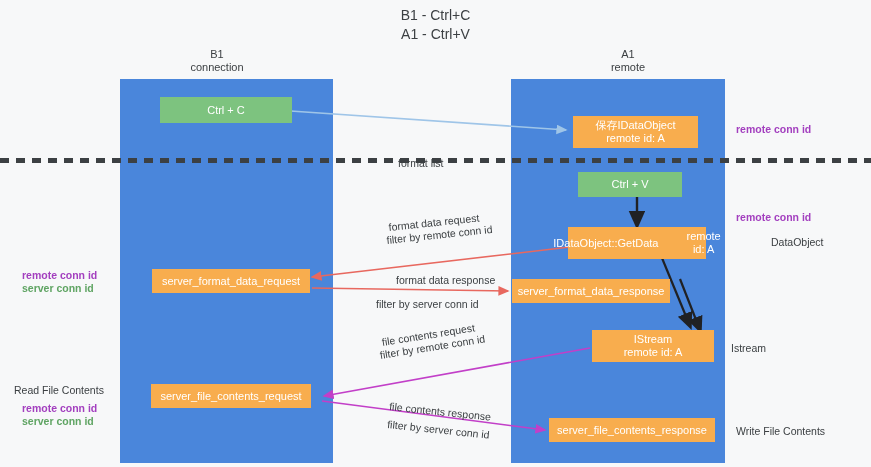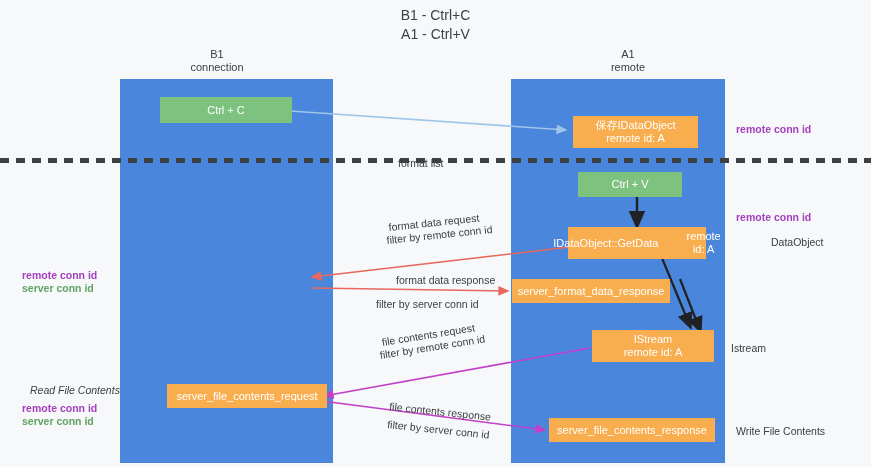--- a/index.html
+++ b/index.html
@@ -103,31 +103,34 @@
 
   <div class="node green" style="left:578px;top:172px;width:104px;height:25px;">
     <span>Ctrl + V</span>
   </div>
 
   <div class="node orange" style="left:568px;top:227px;width:138px;height:32px;flex-direction:row;gap:28px;">
     <span>IDataObject::GetData</span>
     <span>remote id: A</span>
   </div>
 
+  <div class="node orange" style="left:152px;top:269px;width:158px;height:24px;">
+    <span>server_format_data_request</span>
+  </div>
 
   <div class="node orange" style="left:512px;top:279px;width:158px;height:24px;">
     <span>server_format_data_response</span>
   </div>
 
   <div class="node orange" style="left:592px;top:330px;width:122px;height:32px;flex-direction:column;">
     <span>IStream</span>
     <span>remote id: A</span>
   </div>
 
-  <div class="node orange" style="left:151px;top:384px;width:160px;height:24px;margin-left:16px;">
+  <div class="node orange" style="left:151px;top:384px;width:160px;height:24px;">
     <span>server_file_contents_request</span>
   </div>
 
   <div class="node orange" style="left:549px;top:418px;width:166px;height:24px;">
     <span>server_file_contents_response</span>
   </div>
 
   <div class="lbl plain" style="left:398px;top:112px;margin-top:45px;">format list</div>
 
   <div class="lbl plain rot" style="left:388px;top:221px;transform:rotate(-6deg);">format data request</div>
@@ -155,17 +158,17 @@
   <div class="lbl purple" style="left:736px;top:211px;">remote conn id</div>
   <div class="lbl plain" style="left:731px;top:236px;margin-left:40px;">DataObject</div>
 
   <div class="lbl plain" style="left:731px;top:342px;">Istream</div>
 
   <div class="lbl plain" style="left:736px;top:425px;">Write File Contents</div>
 
   <div class="lbl purple" style="left:22px;top:269px;">remote conn id</div>
   <div class="lbl green" style="left:22px;top:282px;">server conn id</div>
 
-  <div class="lbl plain" style="left:30px;top:384px;font-style:italic;">Read File Contents</div>
+  <div class="lbl plain" style="left:14px;top:384px;">Read File Contents</div>
   <div class="lbl purple" style="left:22px;top:402px;">remote conn id</div>
   <div class="lbl green" style="left:22px;top:415px;">server conn id</div>
 
 </div>
 
 </body></html>

